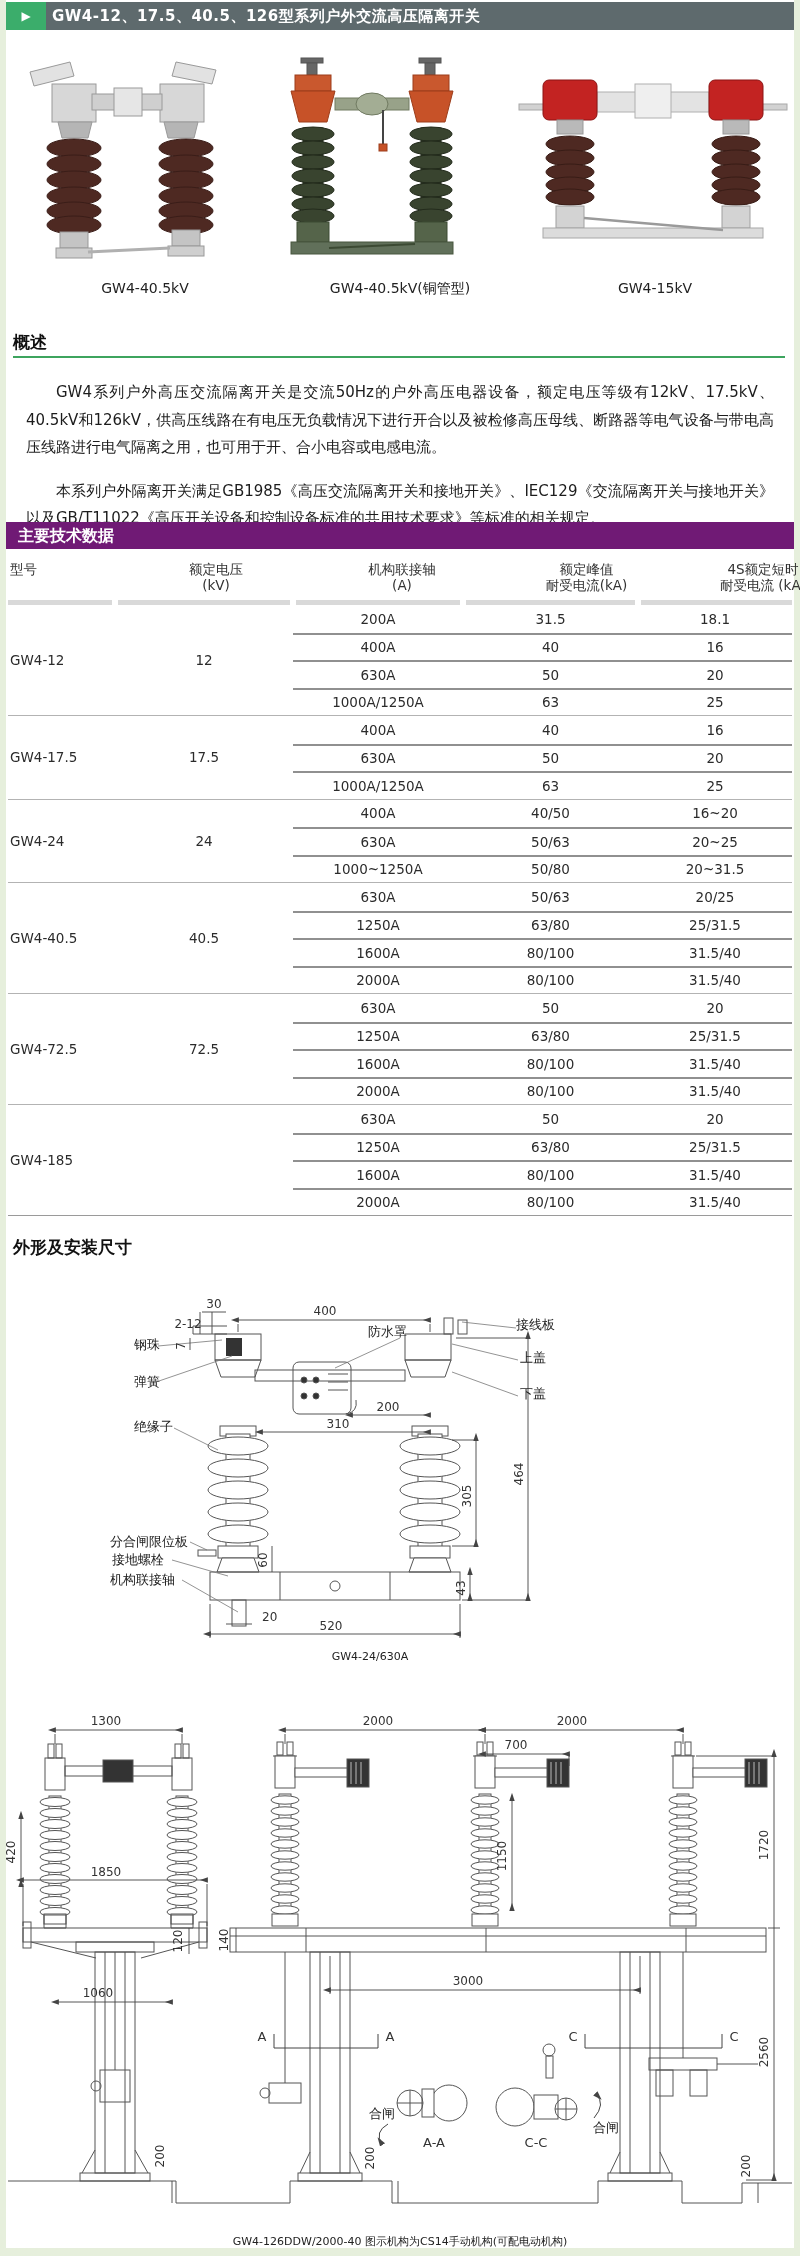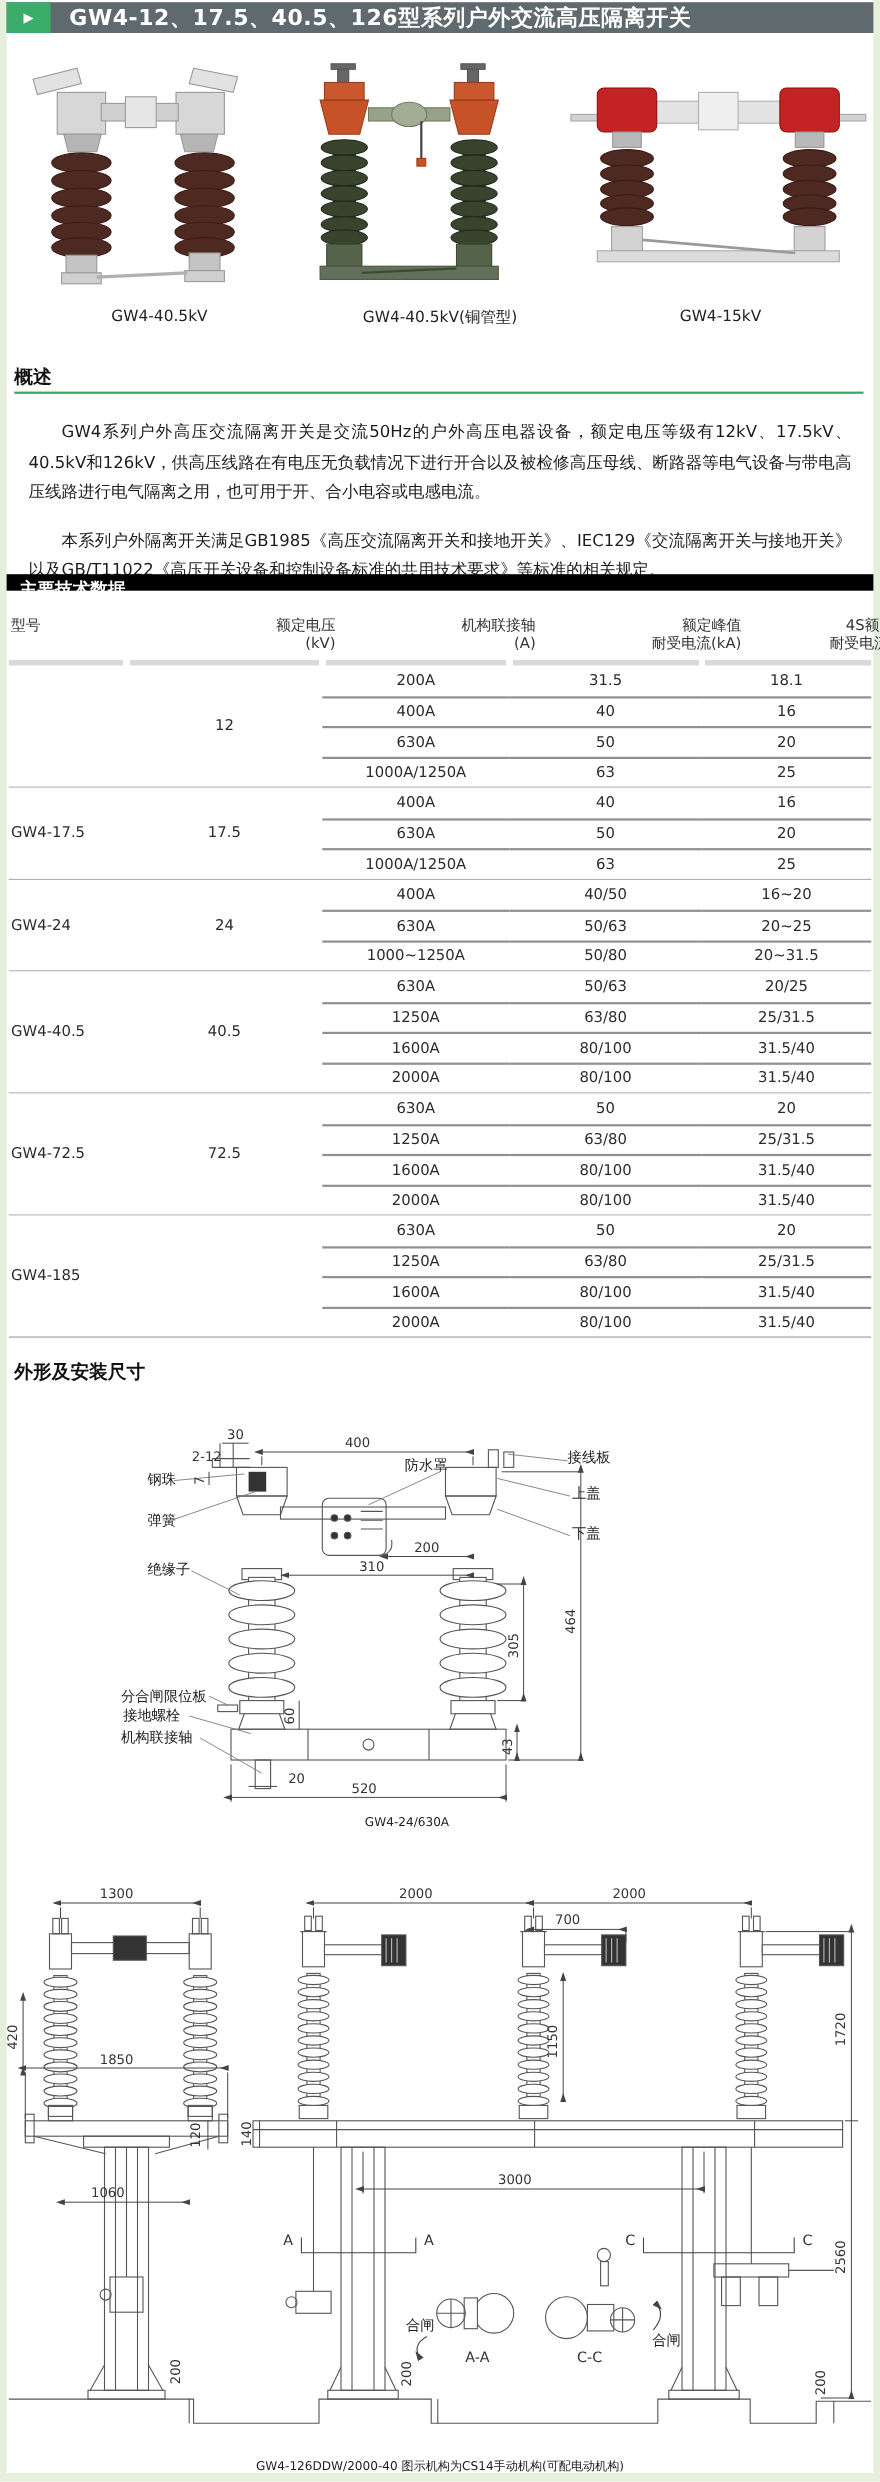--- a/index.html
+++ b/index.html
@@ -2,33 +2,33 @@
 <html><head>
 <meta charset="utf-8">
 <style>
   html,body{margin:0;padding:0;}
   body{width:800px;height:2256px;position:relative;background:#e6efdc;
        font-family:"DejaVu Sans","Liberation Sans",sans-serif;overflow:hidden;}
   .panel{position:absolute;left:6px;right:6px;top:0;bottom:8px;background:#fff;}
   
   .hdr{position:absolute;top:2px;left:6px;right:6px;height:28px;background:#5e6a6d;display:flex;align-items:stretch;}
   .hdr-ic{width:40px;background:#3bad6b;color:#fff;display:flex;align-items:center;justify-content:center;font-size:12px;}
-  .hdr-t{color:#fff;font-weight:bold;font-size:20px;line-height:28px;padding-left:17px;letter-spacing:.5px;}
+  .hdr-t{color:#fff;font-weight:bold;font-size:15px;line-height:28px;padding-left:6px;letter-spacing:.5px;}
   
   .cap{position:absolute;top:280px;font-size:14px;color:#222;text-align:center;}
   .h2{position:absolute;left:13px;font-size:17px;font-weight:bold;color:#111;}
   .uline{position:absolute;left:13px;width:772px;height:2px;background:#3da45e;}
   .paras{position:absolute;top:363px;left:10px;width:780px;}
   .paras p{margin:16px;font-size:15px;line-height:27.5px;color:#1c1c1c;text-indent:2em;text-align:justify;}
-  .gbar{position:absolute;top:522px;left:6px;right:6px;height:15px;background:#000000;}
+  .gbar{position:absolute;top:522px;left:6px;right:6px;height:27px;background:#701a75;}
   .gbar span{color:#fff;font-weight:bold;font-size:16px;line-height:27px;padding-left:12px;display:block;}
   
   .ttable{position:absolute;top:552px;left:8px;width:784px;border-bottom:1px solid #9a9a9a;}
   .thead{display:grid;grid-template-columns:107px 178px 170px 175px 154px;padding:9px 0 7px;gap:12px;}
-  .th{font-size:13.5px;line-height:16px;text-align:right;color:#333;}
+  .th{font-size:13.5px;line-height:16px;text-align:center;color:#333;}
   .th:first-child{text-align:left;padding-left:2px;}
   .hband{height:5px;background:linear-gradient(to right,
     #d9d9d9 0,#d9d9d9 104px,#fff 104px,#fff 110px,
     #d9d9d9 110px,#d9d9d9 282px,#fff 282px,#fff 288px,
     #d9d9d9 288px,#d9d9d9 452px,#fff 452px,#fff 458px,
     #d9d9d9 458px,#d9d9d9 627px,#fff 627px,#fff 633px,
     #d9d9d9 633px,#d9d9d9 784px);}
   .tgroup{display:grid;grid-template-columns:107px 178px 170px 175px 154px;}
   .tgroup + .tgroup{border-top:1px solid #b3b3b3;}
   .tc{font-size:13.5px;color:#2b2b2b;display:flex;align-items:center;justify-content:center;}
@@ -194,20 +194,21 @@
         <div>额定峰值</div>
         <div>耐受电流(kA)</div>
       </div>
       <div class="th">
         <div>4S额定短时</div>
         <div>耐受电流 (kA)</div>
       </div>
     </div>
     <div class="hband"></div>
     <div class="tgroup" style="grid-template-rows: repeat(4, 27.5px);">
+      <div class="tc model" style="grid-area: 1 / 1 / 5;">GW4-12</div>
       <div class="tc" style="grid-area: 1 / 2 / 5;">12</div>
       <div class="tc" style="grid-area: 1 / 3;">200A</div>
       <div class="tc" style="grid-area: 1 / 4;">31.5</div>
       <div class="tc" style="grid-area: 1 / 5;">18.1</div>
       <div class="tc rsep" style="grid-area: 2 / 3;">400A</div>
       <div class="tc rsep" style="grid-area: 2 / 4;">40</div>
       <div class="tc rsep" style="grid-area: 2 / 5;">16</div>
       <div class="tc rsep" style="grid-area: 3 / 3;">630A</div>
       <div class="tc rsep" style="grid-area: 3 / 4;">50</div>
       <div class="tc rsep" style="grid-area: 3 / 5;">20</div>

